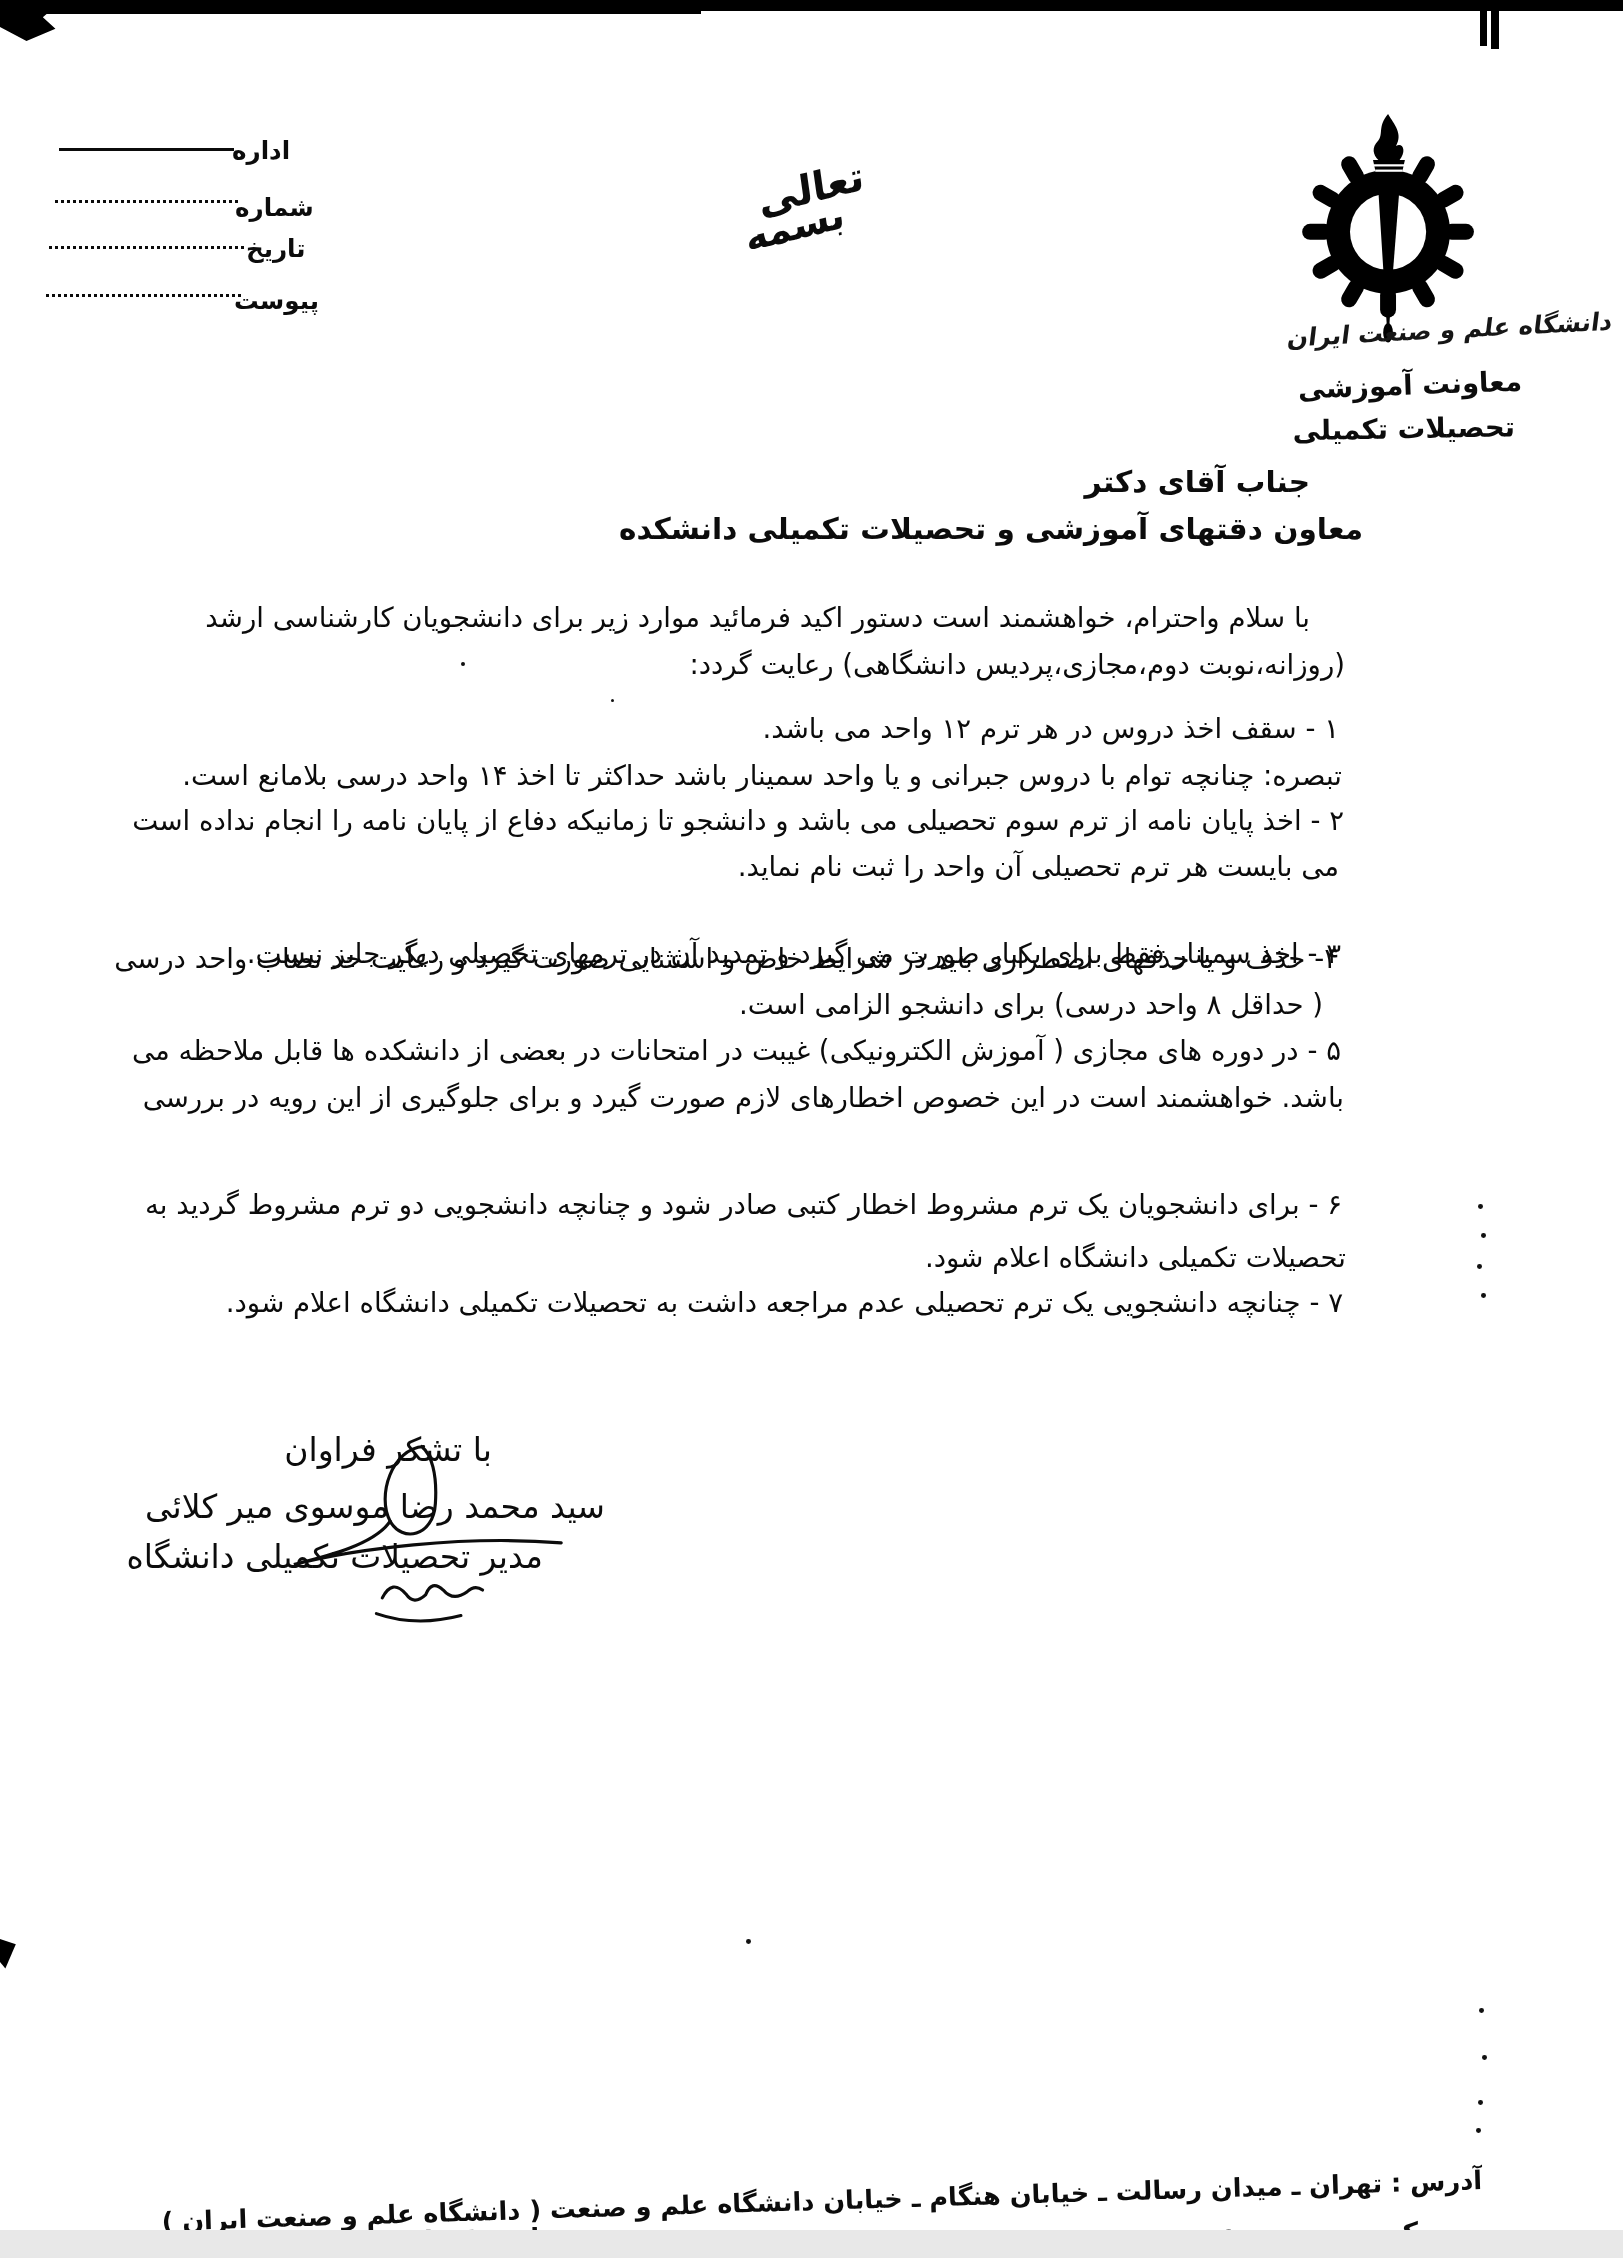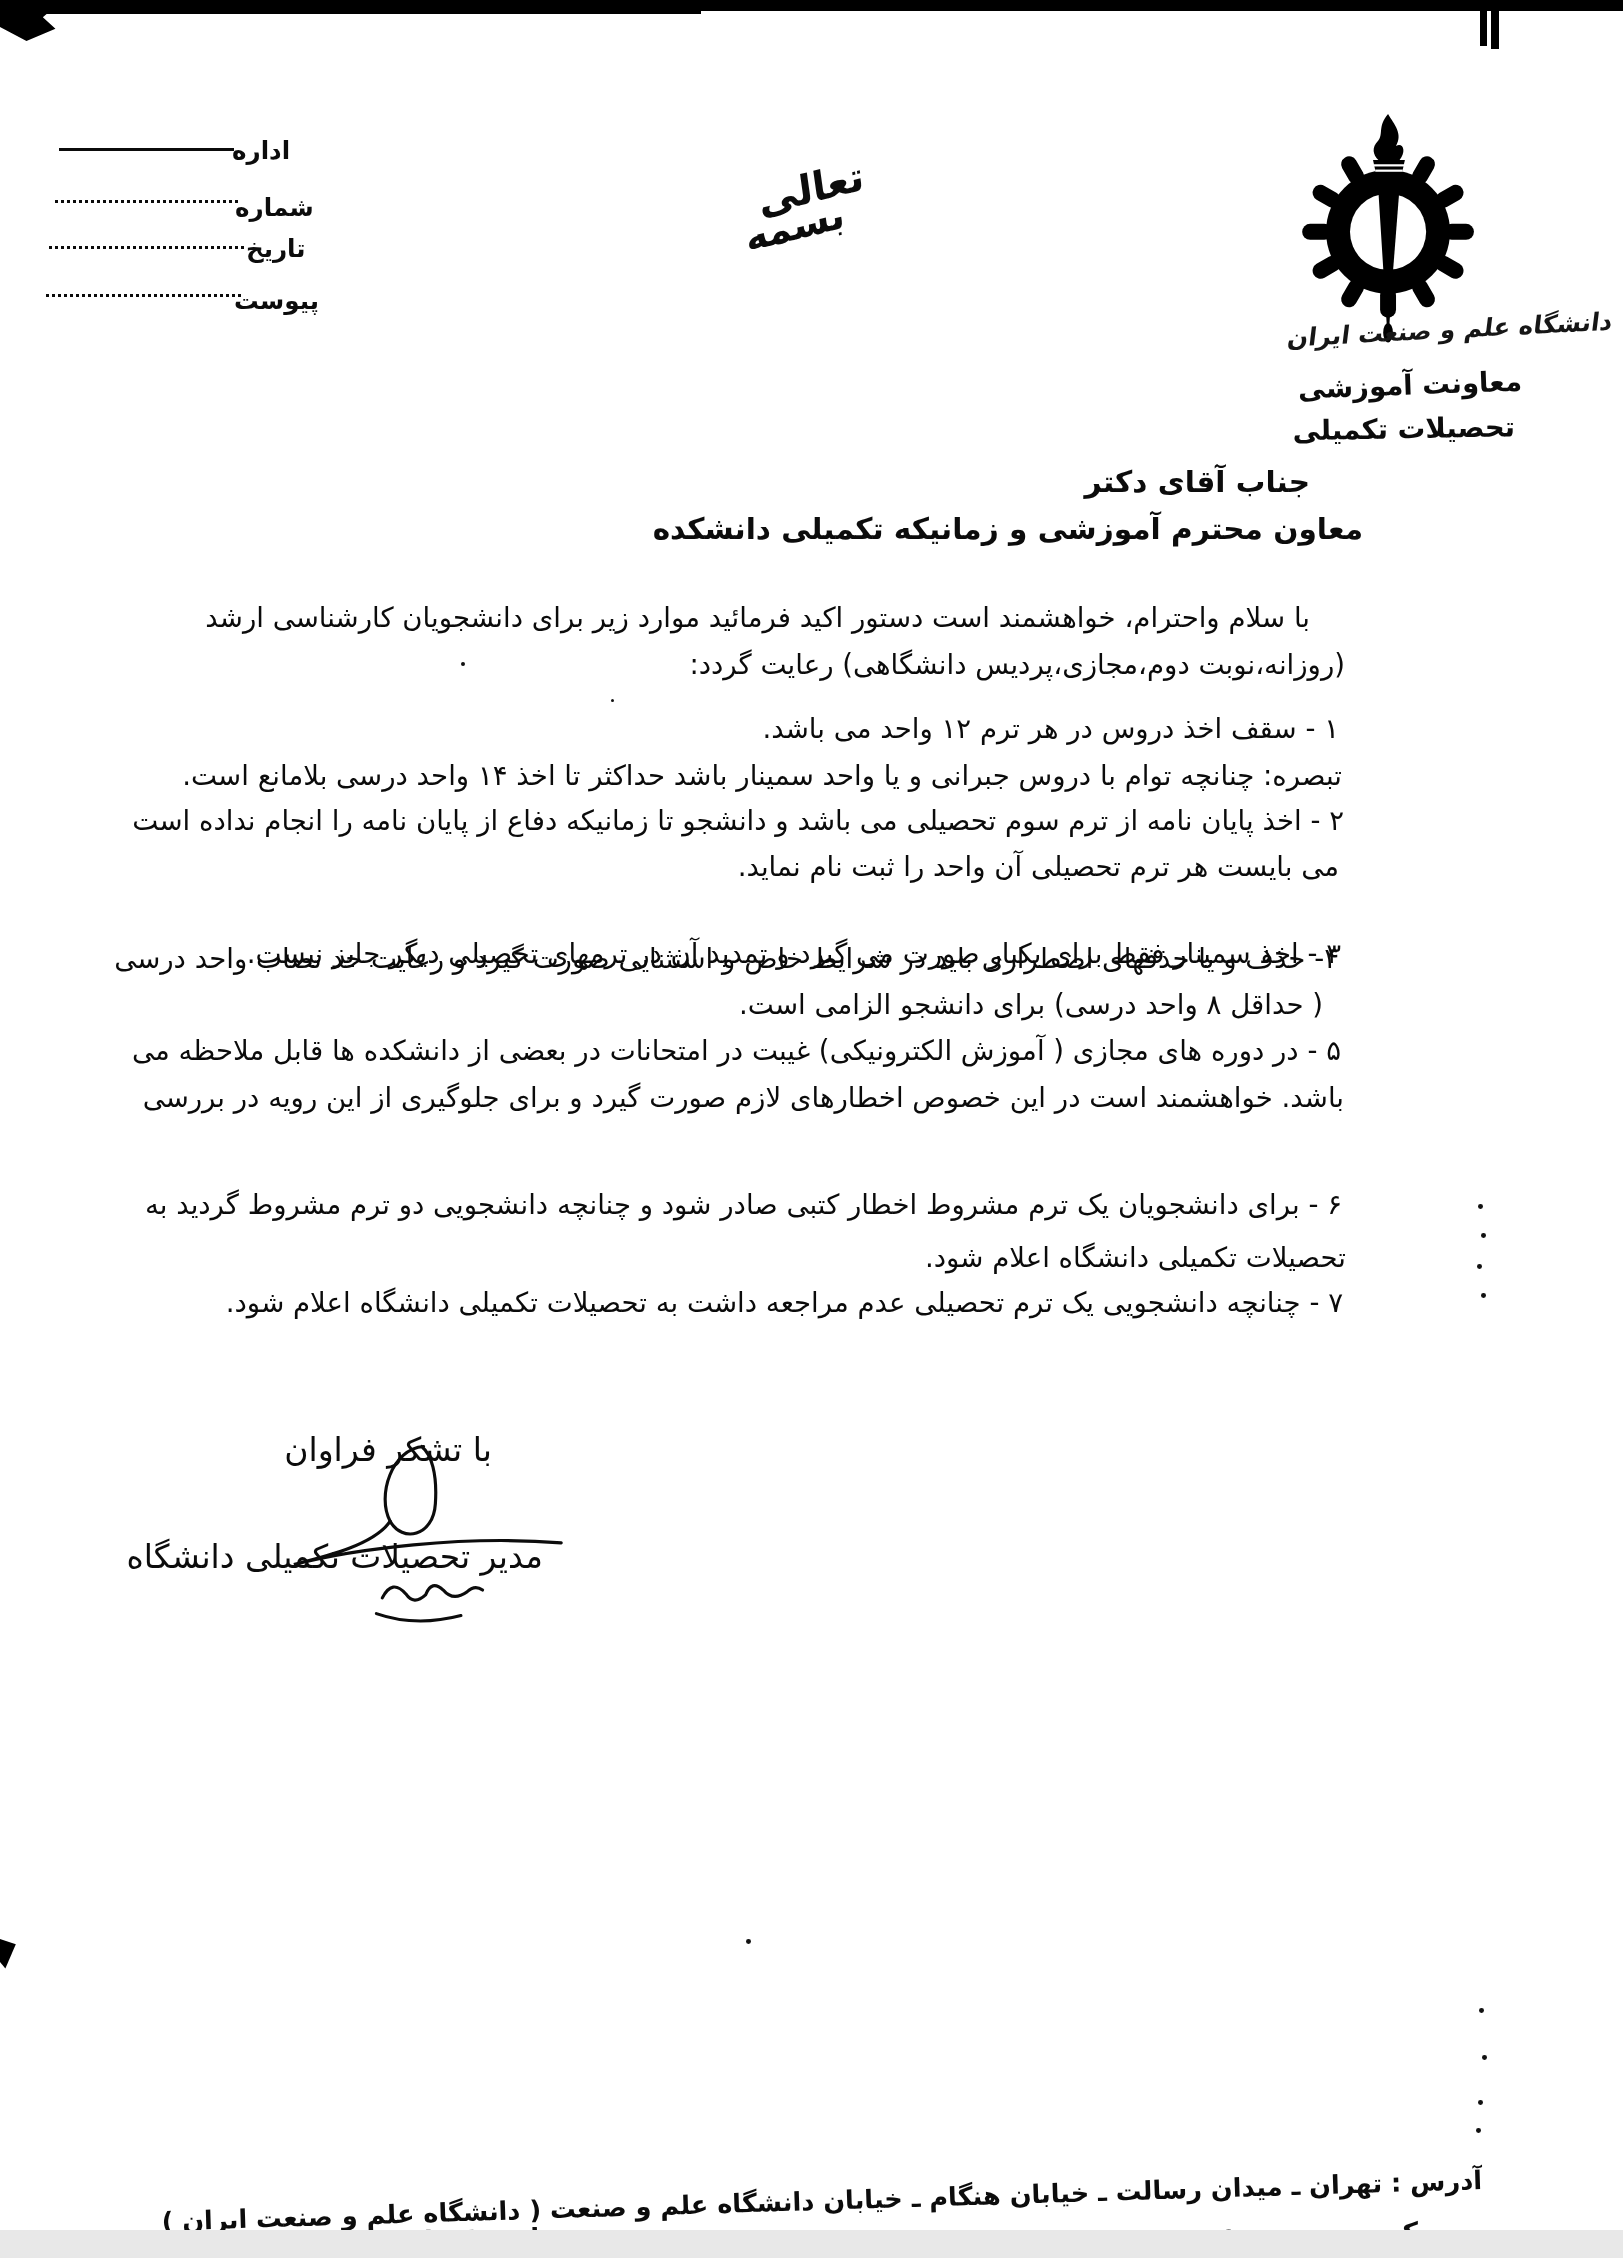--- a/index.html
+++ b/index.html
@@ -120,38 +120,39 @@
       <line x1="81" y1="58" x2="115" y2="58"></line>
       <line x1="82.5" y1="64" x2="113.5" y2="64"></line>
     </g>
   </svg>
 
   <div class="abs uni-name">دانشگاه علم و صنعت ایران</div>
   <div class="abs dept1">معاونت آموزشی</div>
   <div class="abs dept2">تحصیلات تکمیلی</div>
 
   <div class="rline" style="right:313px;top:465px;">جناب آقای دکتر</div>
-  <div class="rline" style="right:260px;top:512px;">معاون محترم آموزشی و زمانیکه تکمیلی دانشکده</div>
+  <div class="rline" style="right:260px;top:512px;">معاون دقتهای آموزشی و تحصیلات تکمیلی دانشکده</div>
 
   <div class="bline" style="right:313px;top:601px;margin-left:48px;">با سلام واحترام، خواهشمند است دستور اکید فرمائید موارد زیر برای دانشجویان کارشناسی ارشد</div>
   <div class="bline" style="right:278px;top:648px;">(روزانه،نوبت دوم،مجازی،پردیس دانشگاهی) رعایت گردد:</div>
   <div class="bline" style="right:284px;top:712px;">۱ - سقف اخذ دروس در هر ترم ۱۲ واحد می باشد.</div>
   <div class="bline" style="right:281px;top:759px;">تبصره: چنانچه توام با دروس جبرانی و یا واحد سمینار باشد حداکثر تا اخذ ۱۴ واحد درسی بلامانع است.</div>
   <div class="bline" style="right:279px;top:804px;">۲ - اخذ پایان نامه از ترم سوم تحصیلی می باشد و دانشجو تا زمانیکه دفاع از پایان نامه را انجام نداده است</div>
   <div class="bline" style="right:284px;top:850px;">می بایست هر ترم تحصیلی آن واحد را ثبت نام نماید.</div>
   <div class="bline" style="right:282px;top:896px;margin-top:41px;">۳ - اخذ سمینار فقط برای یکبار صورت می گیرد و تمدید آن در ترمهای تحصیلی دیگر جایز نیست.</div>
   <div class="bline" style="right:284px;top:942px;">۴- حذف و یا حذفهای اضطراری باید در شرایط خاص و استثنایی صورت گیرد و رعایت حد نصاب واحد درسی</div>
   <div class="bline" style="right:300px;top:988px;">( حداقل ۸ واحد درسی) برای دانشجو الزامی است.</div>
   <div class="bline" style="right:282px;top:1034px;">۵ - در دوره های مجازی ( آموزش الکترونیکی) غیبت در امتحانات در بعضی از دانشکده ها قابل ملاحظه می</div>
   <div class="bline" style="right:279px;top:1081px;text-align:center;">باشد. خواهشمند است در این خصوص اخطارهای لازم صورت گیرد و برای جلوگیری از این رویه در بررسی</div>
   <div class="bline" style="right:281px;top:1188px;">۶ - برای دانشجویان یک ترم مشروط اخطار کتبی صادر شود و چنانچه دانشجویی دو ترم مشروط گردید به</div>
   <div class="bline" style="right:277px;top:1241px;">تحصیلات تکمیلی دانشگاه اعلام شود.</div>
   <div class="bline" style="right:280px;top:1286px;">۷ - چنانچه دانشجویی یک ترم تحصیلی عدم مراجعه داشت به تحصیلات تکمیلی دانشگاه اعلام شود.</div>
 
   <div class="sline" style="right:1131px;top:1430px;">با تشکر فراوان</div>
+  <div class="sline" style="right:1018px;top:1487px;">سید محمد رضا موسوی میر کلائی</div>
   <div class="sline" style="right:1080px;top:1537px;">مدیر تحصیلات تکمیلی دانشگاه</div>
 
   <svg class="abs" style="left:266px;top:1419px;" width="325" height="231" viewBox="0 0 330 235">
     <g fill="none" stroke="#0c0c0c" stroke-width="3.2" stroke-linecap="round">
       <path d="M160 28 C128 30 112 78 126 104 C138 126 170 120 172 86 C174 56 168 36 158 28"></path>
       <path d="M126 104 C110 128 60 140 28 148 C90 132 200 118 300 126"></path>
       <path d="M118 182 q10 -20 24 -4 q8 12 20 1 q6 -16 18 -5 q10 12 24 2 q8 -8 16 -2"></path>
       <path d="M112 198 q40 14 86 2"></path>
     </g>
   </svg>

